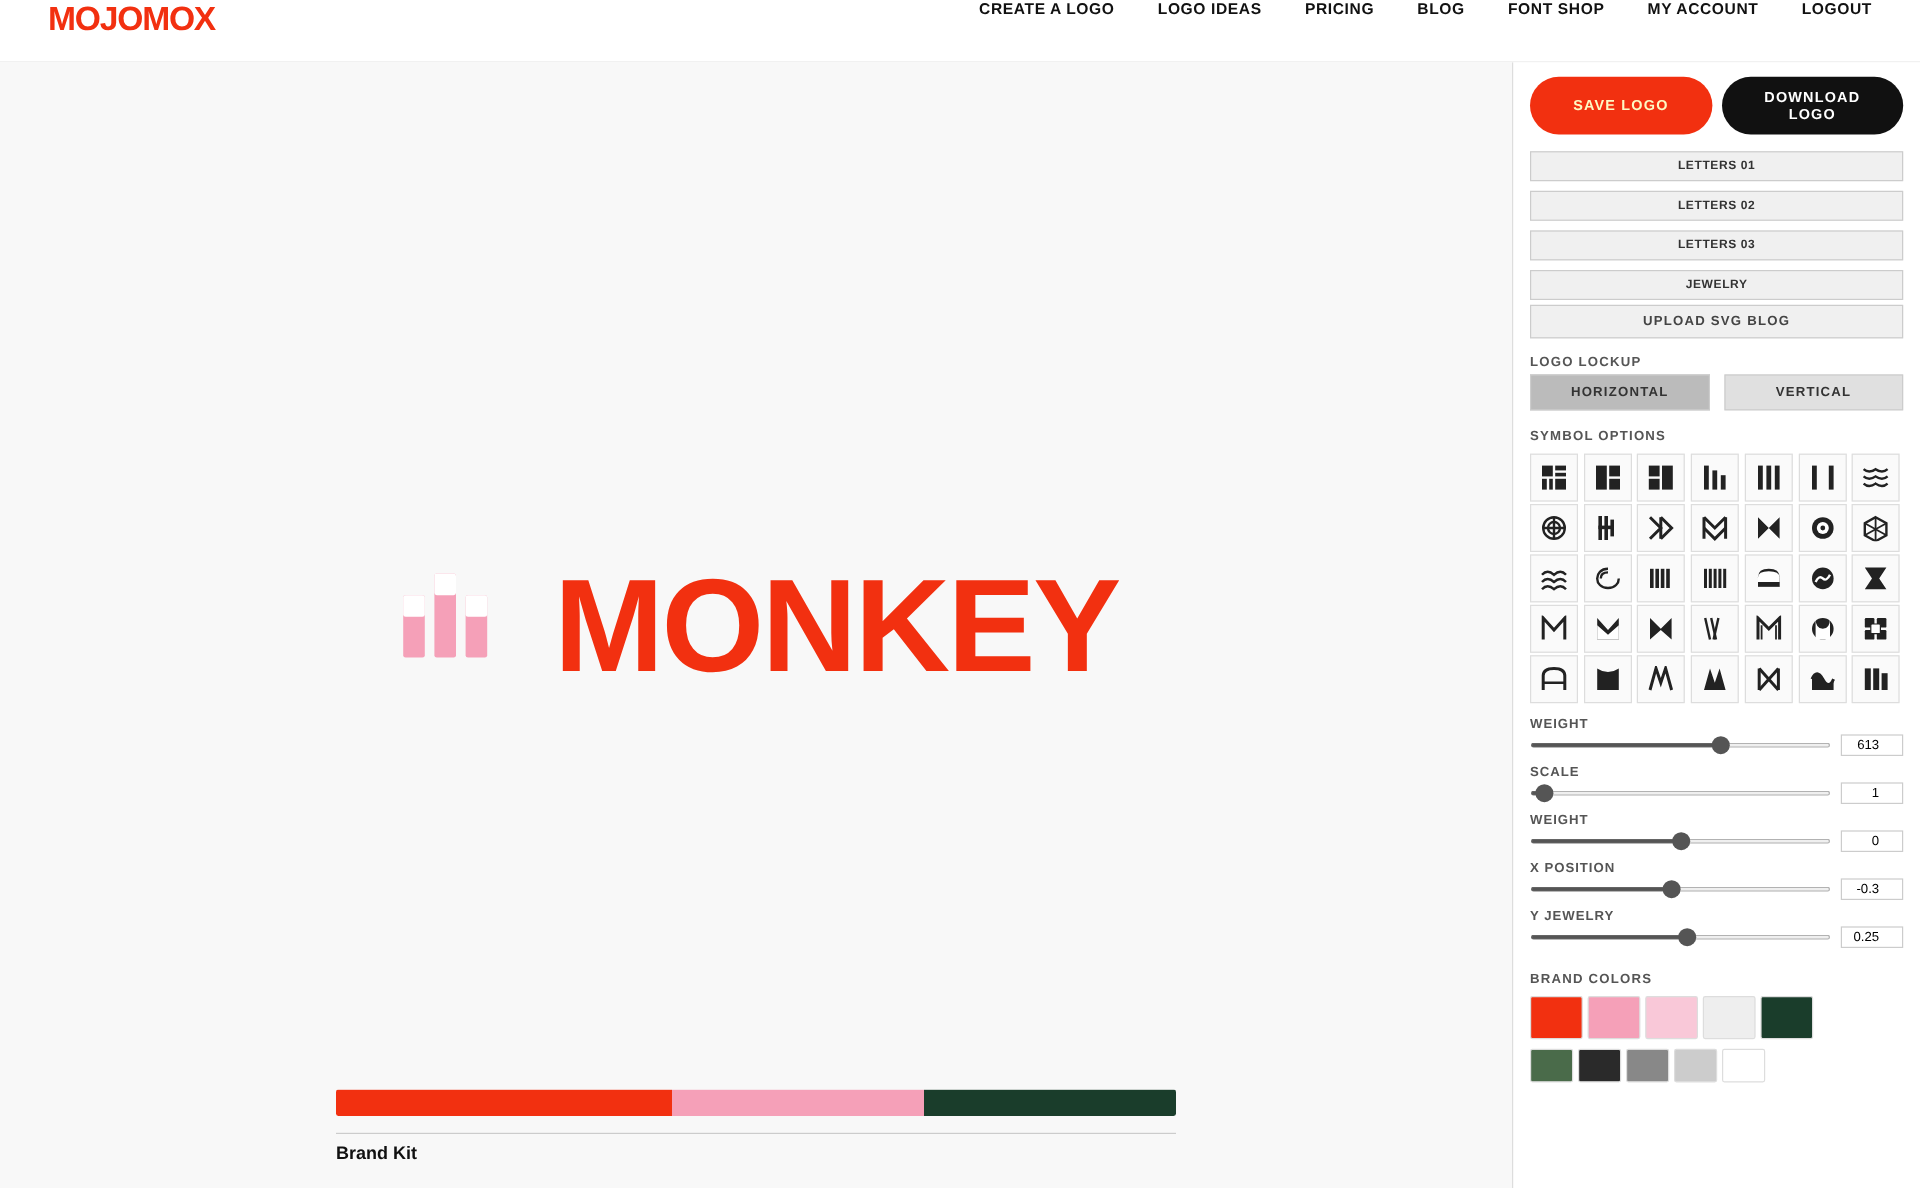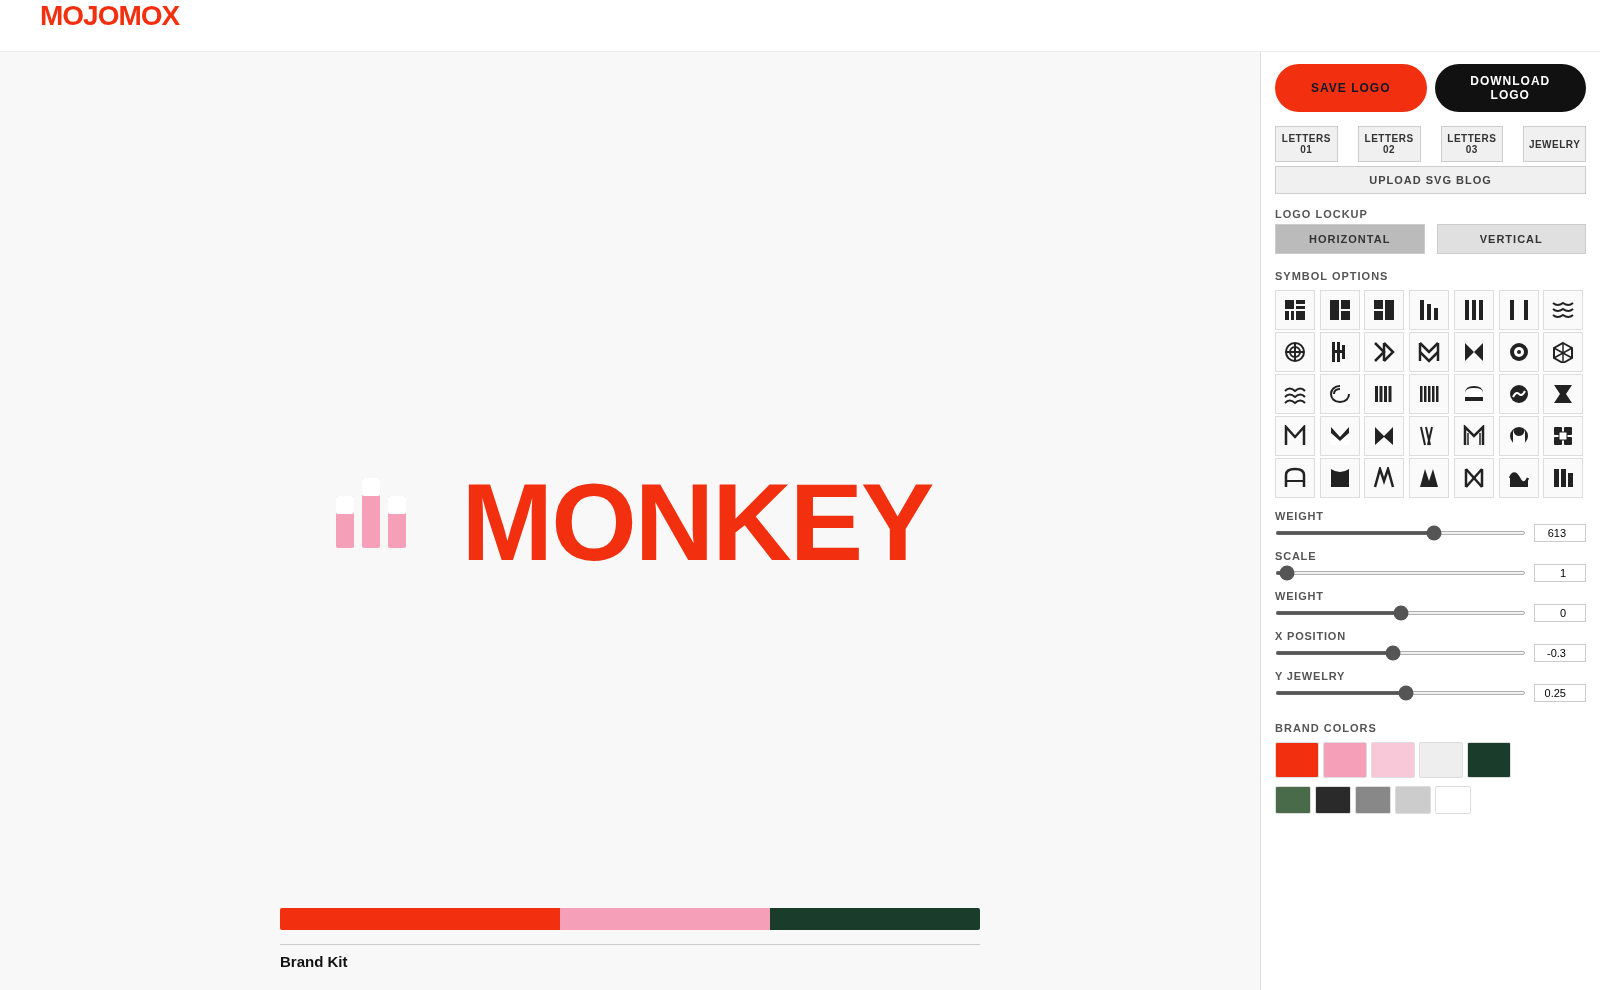--- a/index.html
+++ b/index.html
@@ -41,33 +41,33 @@
     
     .right-panel {
       width: 340px; background: #fff; border-left: 1px solid #ddd;
       display: flex; flex-direction: column; overflow-y: auto;
       padding-bottom: 20px;
     }
     .panel-top-buttons {
       display: flex; gap: 8px; padding: 12px 14px 10px;
     }
     .btn-save {
-      flex: 1; background: #f23010; color: #0f172a; border: none; border-radius: 24px;
+      flex: 1; background: #f23010; color: #fef9c3; border: none; border-radius: 24px;
       font-size: 12px; font-weight: 800; letter-spacing: 1px; padding: 10px 16px;
       cursor: pointer;
     }
     .btn-download {
       flex: 1; background: #111; color: #fff; border: none; border-radius: 24px;
       font-size: 12px; font-weight: 800; letter-spacing: 1px; padding: 10px 16px;
       cursor: pointer;
     }
 
     
     .tab-row {
-      display: flex; gap: 20px; padding: 4px 14px;
+      display: flex; gap: 8px; padding: 4px 14px; flex-direction: column;
     }
     .tab-btn {
       flex: 1; padding: 6px 4px; border: 1px solid #ccc; background: #f0f0f0;
       font-size: 10px; font-weight: 700; letter-spacing: 0.5px; cursor: pointer;
       color: #333;
     }
 
     
     .section-label {
       font-size: 11px; font-weight: 700; color: #555; letter-spacing: 1px;
@@ -130,20 +130,29 @@
       width: 100%; padding: 7px; border: 1px solid #ccc; background: #f0f0f0;
       font-size: 11px; font-weight: 700; letter-spacing: 1px; cursor: pointer;
       color: #444; text-align: center; margin-bottom: 6px;
     }
   </style>
 </head>
 <body>
 
 <nav>
   <div class="logo-brand">MOJOMOX</div>
+  <div class="nav-links">
+    <a href="#">CREATE A LOGO</a>
+    <a href="#">LOGO IDEAS</a>
+    <a href="#">PRICING</a>
+    <a href="#">BLOG</a>
+    <a href="#">FONT SHOP</a>
+    <a href="#">MY ACCOUNT</a>
+    <a href="#">LOGOUT</a>
+  </div>
 </nav>
 
 <div class="main-container">
 
   <div class="canvas-area">
     <div class="logo-preview">
 
       <svg width="110" height="110" viewBox="0 0 110 110">
 
         <rect x="8" y="30" width="18" height="52" rx="2" fill="#f5a0b8"></rect>

